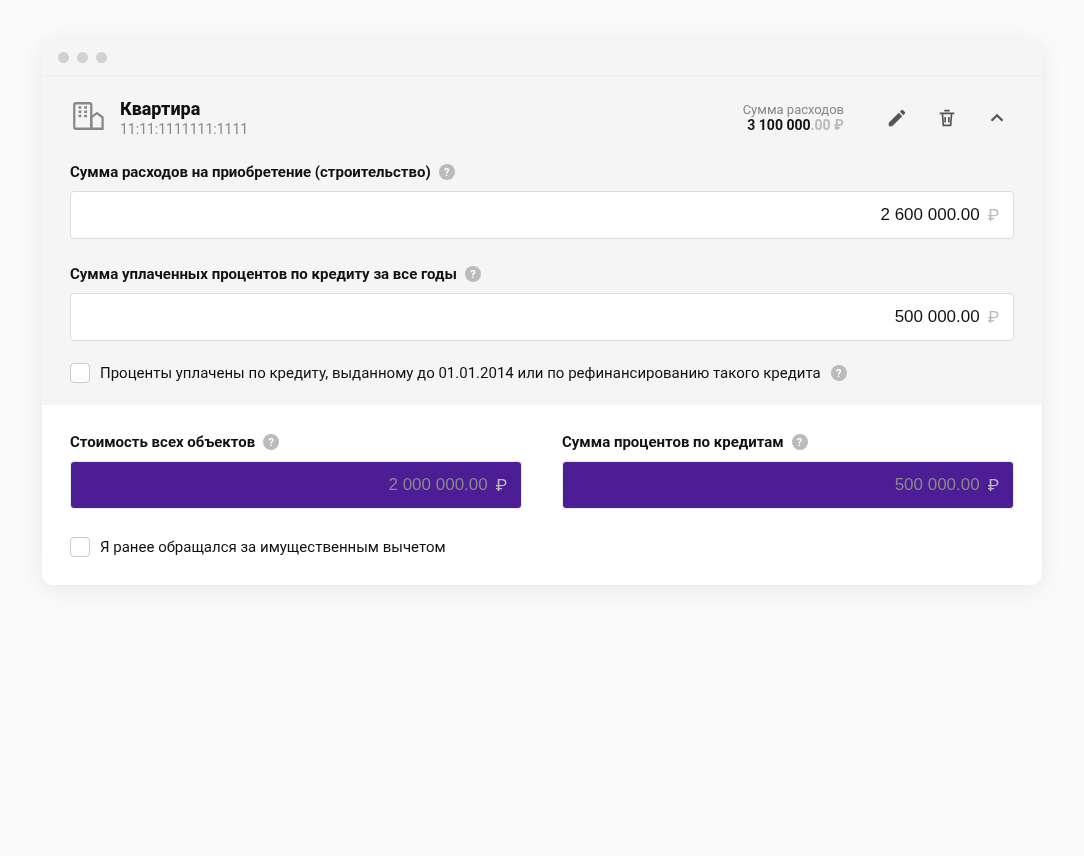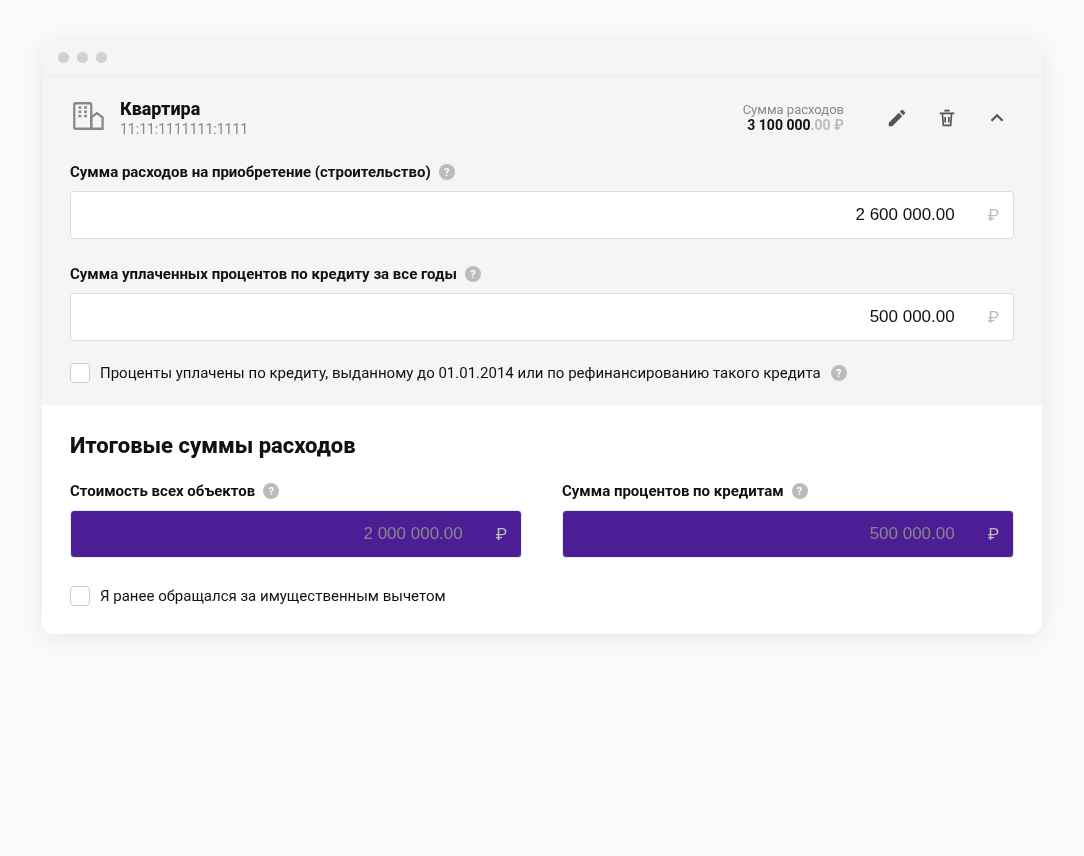--- a/index.html
+++ b/index.html
@@ -77,21 +77,21 @@
       display: flex; align-items: center; gap: 8px; margin-bottom: 10px;
     }
     .help-icon {
       width: 16px; height: 16px; border-radius: 50%; background: #bbb;
       color: #fff; font-size: 11px; font-weight: 700;
       display: inline-flex; align-items: center; justify-content: center;
       flex-shrink: 0;
     }
     .input-wrapper {
       background: #fff; border: 1px solid #ddd; border-radius: 4px;
-      display: flex; align-items: center; padding: 0 14px; height: 48px; gap: 25px;
+      display: flex; align-items: center; padding: 0 14px; height: 48px;
     }
     .input-wrapper input {
       border: none; outline: none; flex: 1; text-align: right;
       font-size: 17px; color: #111; background: transparent;
     }
     .input-wrapper .currency { color: #bbb; font-size: 17px; margin-left: 8px; }
     .checkbox-row {
       display: flex; align-items: center; gap: 10px; margin-top: 22px;
       font-size: 15px; color: #111;
     }
@@ -187,21 +187,20 @@
     </div>
 
     <div class="checkbox-row">
       <div class="checkbox"></div>
       <span>Проценты уплачены по кредиту, выданному до 01.01.2014 или по рефинансированию такого кредита</span>
       <span class="help-icon">?</span>
     </div>
   </div>
 
   <div class="totals">
-    <h2>Итоговые суммы расходов</h2>
     <div class="totals-grid">
       <div class="totals-col">
         <div class="field-label">
           <span>Стоимость всех объектов</span>
           <span class="help-icon">?</span>
         </div>
         <div class="input-wrapper readonly">
           <input type="text" readonly="" value="2 000 000.00" style="">
           <span class="currency">₽</span>
         </div>

